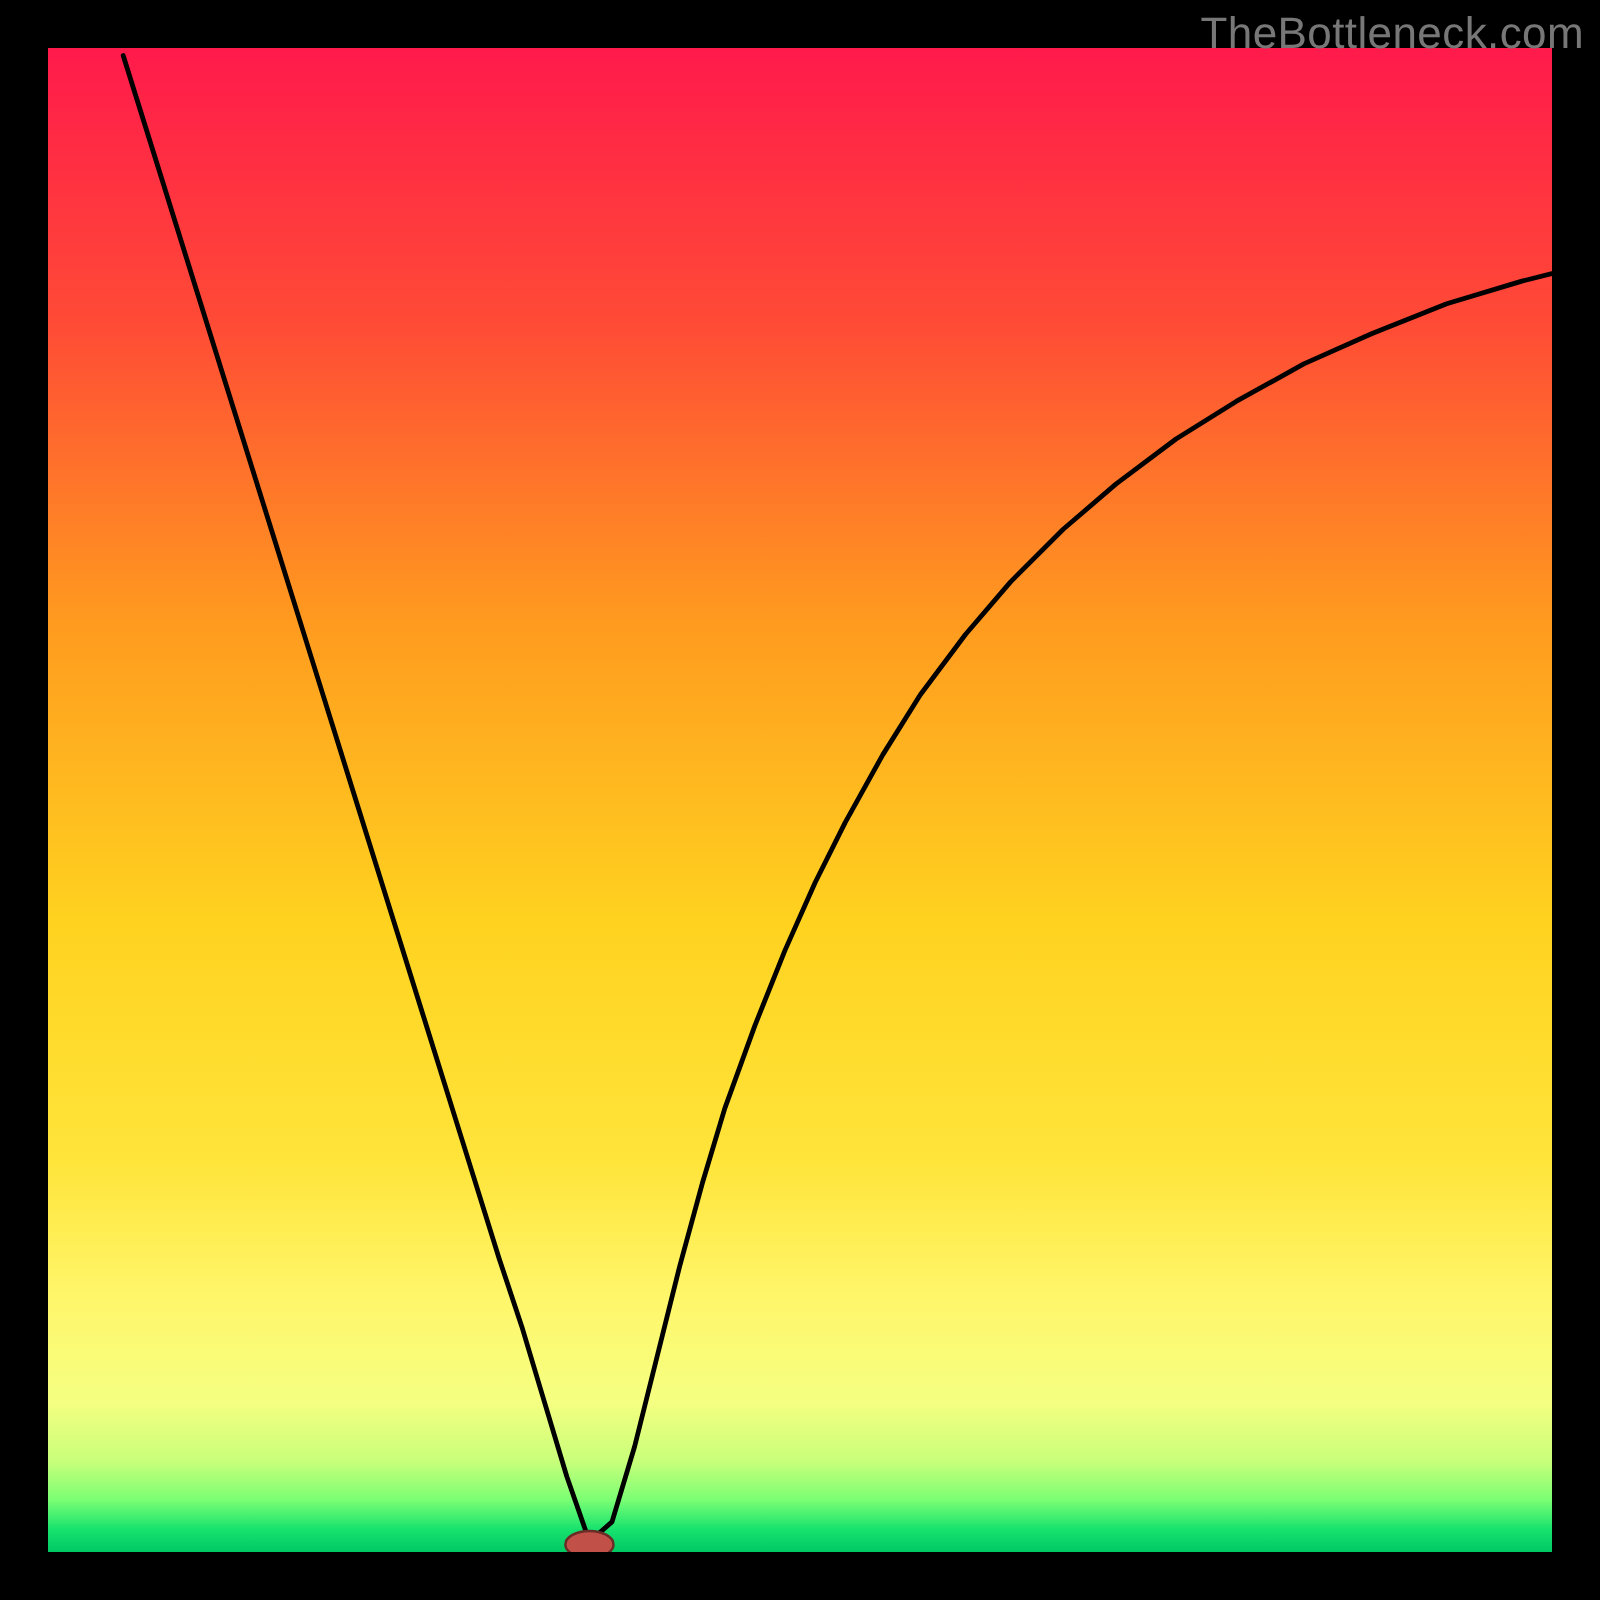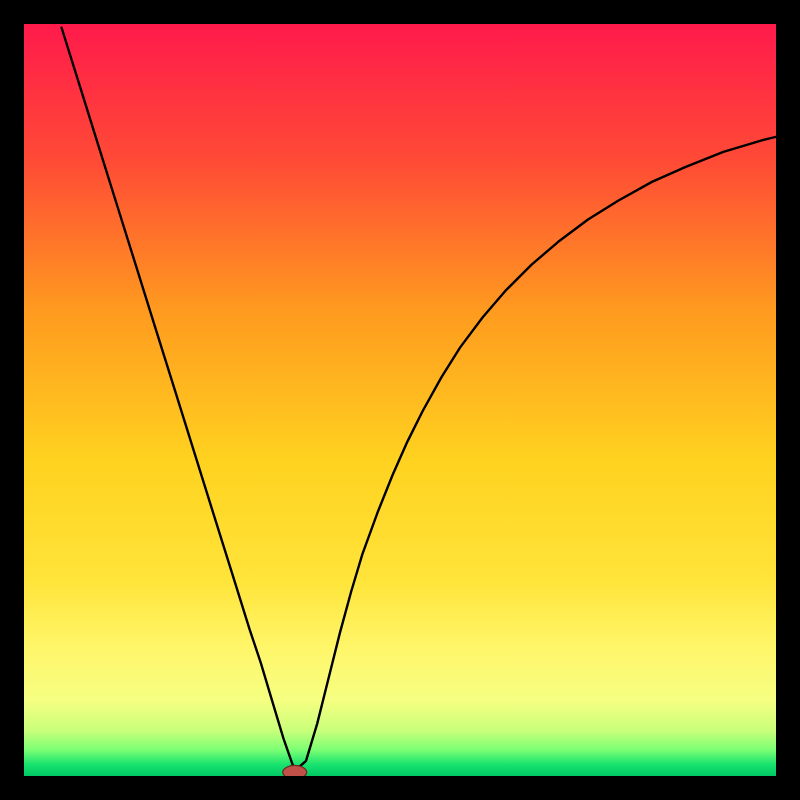--- a/index.html
+++ b/index.html
@@ -55,13 +55,14 @@
             <stop offset="96.50%" stop-color="#7cff74"></stop>
             <stop offset="98.50%" stop-color="#17e26e"></stop>
             <stop offset="100.00%" stop-color="#00c864"></stop>
           </linearGradient>
       </defs>
       <rect id="bg-rect" x="0" y="0" width="752" height="752" fill="url(#bg-grad)"></rect>
       <path id="curve-path" fill="none" stroke="#000000" stroke-width="2.4" stroke-linecap="round" stroke-linejoin="round" d="M37.60 3.76 L56.40 63.92 L75.20 124.08 L94.00 184.24 L112.80 244.40 L131.60 304.56 L150.40 364.72 L169.20 424.88 L188.00 485.04 L206.80 545.20 L225.60 605.36 L236.88 639.20 L248.16 676.80 L259.44 714.40 L270.72 746.74 L282.00 736.96 L293.28 699.36 L304.56 654.24 L315.84 609.12 L327.12 567.76 L338.40 530.16 L353.44 488.80 L368.48 451.20 L383.52 417.36 L398.56 387.28 L417.36 353.44 L436.16 323.36 L458.72 293.28 L481.28 266.96 L507.60 240.64 L533.92 218.08 L564.00 195.52 L594.08 176.72 L627.92 157.92 L661.76 142.88 L699.36 127.84 L736.96 116.56 L752.00 112.80"></path>
       <ellipse id="marker-dot" cx="270.72" cy="748.24" rx="12.03" ry="6.77" fill="#c05048" stroke="#6a2c26" stroke-width="1.2"></ellipse>
     </svg>
   </div>
+  <div class="watermark">TheBottleneck.com</div>
 </div>
 
 </body></html>

